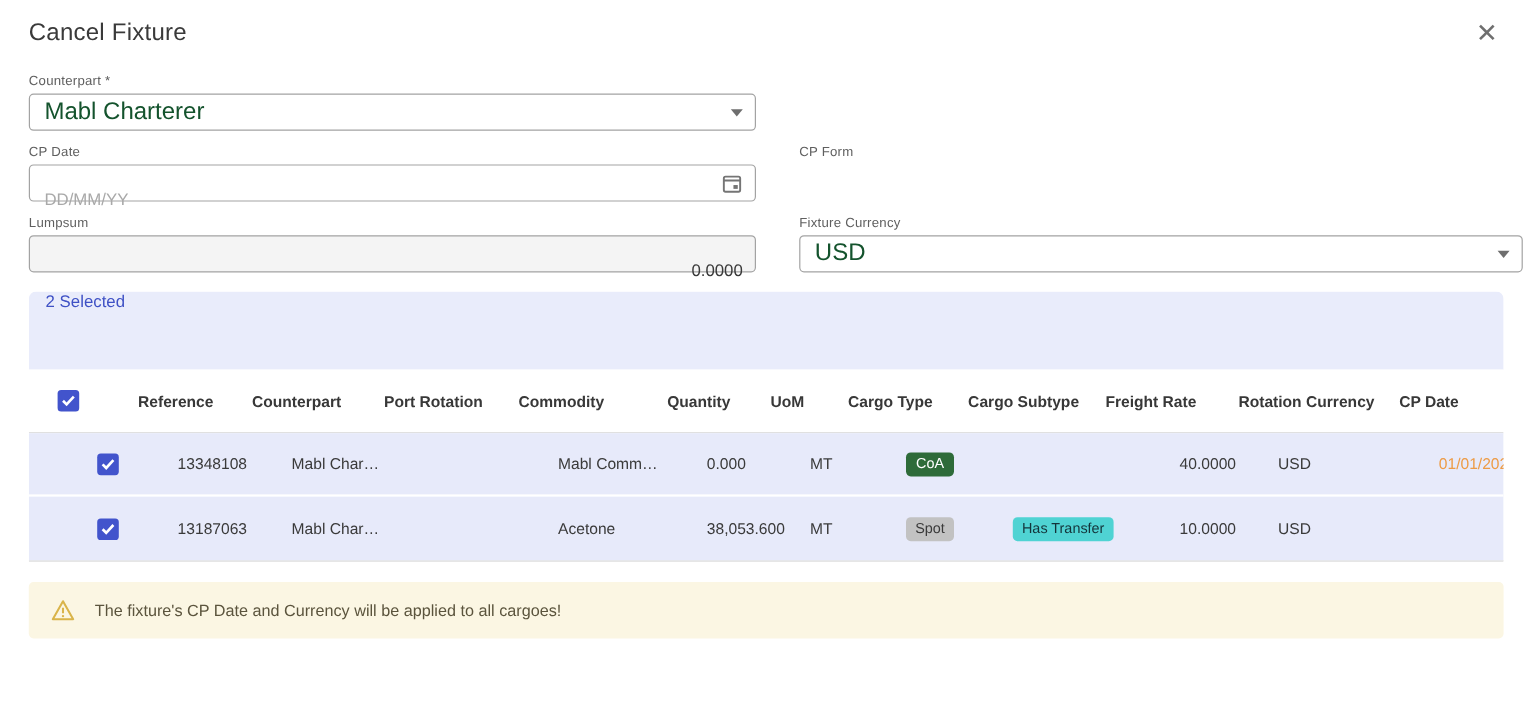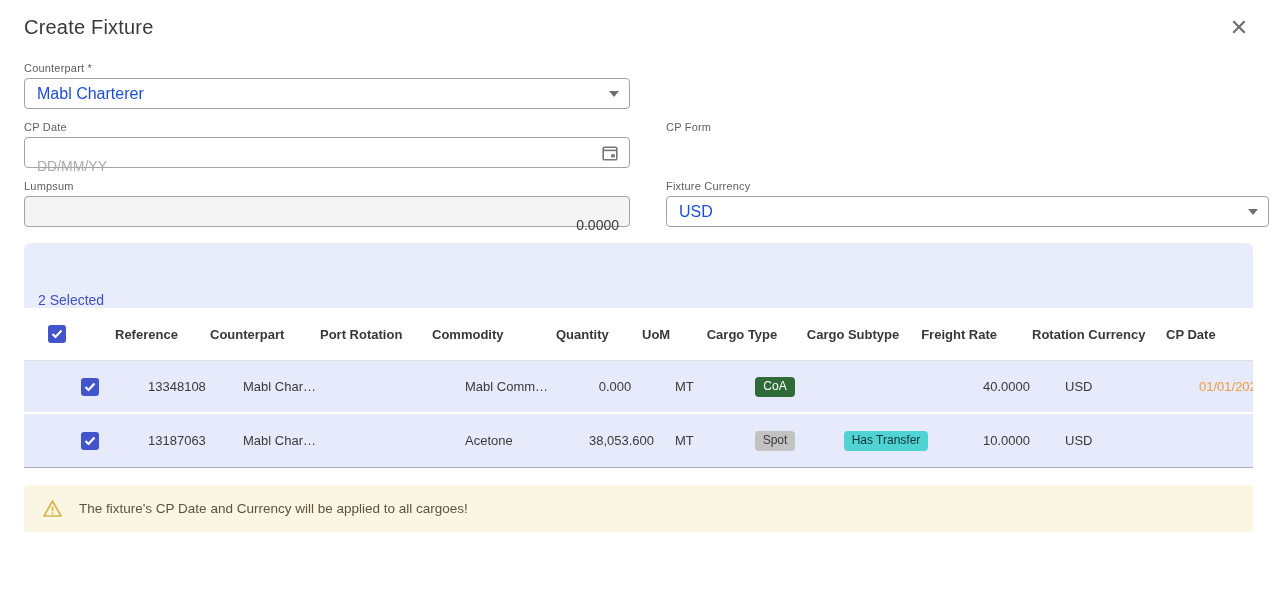--- a/index.html
+++ b/index.html
@@ -12,45 +12,45 @@
   .modal-title { font-size:20px; font-weight:500; color:#3a3a3a; letter-spacing:.2px; }
   .close-btn { width:28px; height:28px; border:none; background:transparent; cursor:pointer;
     color:#6f6f6f; font-size:22px; line-height:22px; margin-top:-2px; }
 
   
   .form { margin-top:20px; }
   .form-row { display:grid; grid-template-columns:606px 603px; column-gap:36px; margin-bottom:12px; }
   .field label { display:block; font-size:11px; color:#5f5f5f; margin-bottom:4px; letter-spacing:.2px; }
   .control { height:31px; border:1px solid #a3a3a3; border-radius:4px; background:#fff;
     display:flex; align-items:center; padding:0 10px 0 12px; }
-  .control .value { font-size:16px; color:#1d4ed8; }
+  .control .value { font-size:20px; color:#14532d; }
   .control input { border:none; outline:none; background:transparent; flex:1;
     font-size:14px; color:#3a3a3a; font-family:inherit; min-width:0;margin-top:26px; }
   .control input::placeholder { color:#a9a9a9; }
   .dd-arrow { margin-left:auto; width:0; height:0; border-left:5px solid transparent;
     border-right:5px solid transparent; border-top:6px solid #6e6e6e; flex:none; }
   .control.disabled { background:#f4f4f4; }
   .control input.right { text-align:right; }
   .icon-btn { background:transparent; border:none; cursor:pointer; padding:0; display:flex; align-items:center; }
 
   
   .table-card { margin-top:16px; border-radius:6px 6px 0 0; overflow:hidden;
     border-bottom:1px solid #ababab; }
-  .selected-band { height:65px; background:#e9ecfb; display:flex; align-items:flex-end; padding-left:14px; }
+  .selected-band { height:65px; background:#e9ecfb; display:flex; align-items:flex-start; padding-left:14px; }
   .selected-band .sel-text { font-size:14px; color:#3f51c5; }
 
   .trow { display:grid; height:53px; align-items:center; font-size:13px; color:#3a3a3a;
     grid-template-columns:68px 118px 110px 112px 124px 86px 56px 88px 134px 96px 135px 1fr; }
   .thead { background:#fff; border-bottom:1px solid #e0e0e0; font-weight:600; color:#383838; }
   .trow-data { background:#e7eafa;padding-left:33px; }
   .trow-data.sep { border-bottom:2px solid #fff; }
 
   .c-check { padding-left:24px; }
   .c-ref   { padding-left:23px; }
-  .c-qty   { text-align:center; padding-right:34px; }
+  .c-qty   { text-align:left; padding-right:34px; }
   .c-type, .c-subtype { text-align:center; }
   .c-rate  { text-align:right; padding-right:19px; }
   .c-cur   { padding-left:16px; }
   .c-date  { padding-left:15px; }
 
   .checkbox { width:18px; height:18px; background:#4254cc; border-radius:3px;
     display:flex; align-items:center; justify-content:center; cursor:pointer; }
 
   .badge { display:inline-block; font-size:12px; padding:3px 8px 4px; border-radius:4px; line-height:13px; }
   .badge-green { background:#2e6b39; color:#fff; }
@@ -70,21 +70,21 @@
     font-weight:500; cursor:pointer; font-family:inherit; letter-spacing:.2px; }
   .btn-create { background:#4255d4; border:none; color:#fff; font-size:14px; font-weight:500;
     border-radius:4px; height:32px; padding:0 15px; cursor:pointer; font-family:inherit; letter-spacing:.2px; }
 </style>
 </head>
 <body>
 
 <div class="modal">
 
   <div class="modal-header">
-    <div class="modal-title">Create Fixture</div>
+    <div class="modal-title">Cancel Fixture</div>
     <button class="close-btn">
       <span>✕</span>
     </button>
   </div>
 
   <div class="form">
     <div class="form-row">
       <div class="field">
         <label>Counterpart *</label>
         <div class="control">

